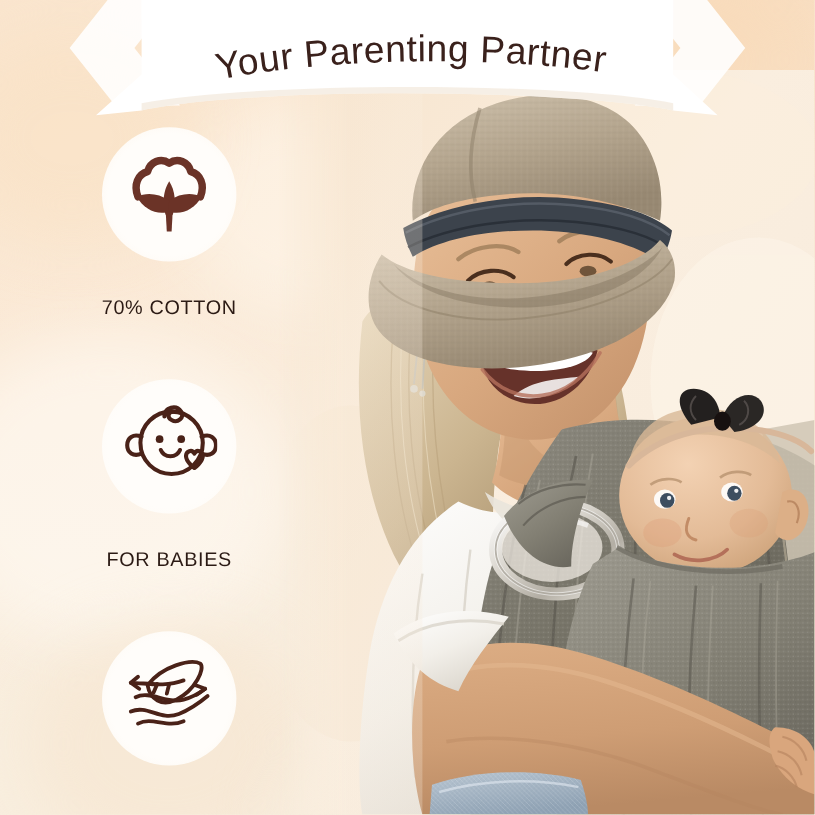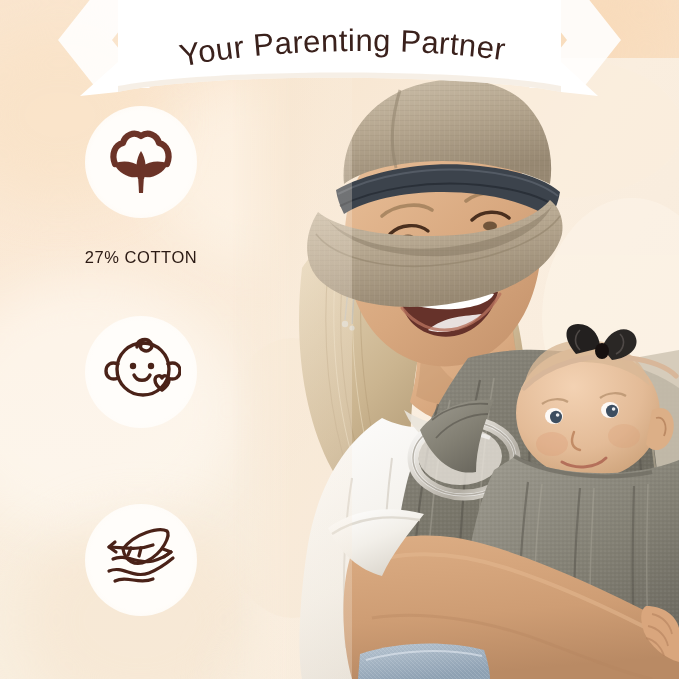--- a/index.html
+++ b/index.html
@@ -437,21 +437,21 @@
           </g>
           <g fill="#6B3327">
             <path d="M39 28 C44 36 45 46 42 56 L36 56 C33 46 34 36 39 28 Z"></path>
             <path d="M39 44 C30 38 20 37 12 41 C18 52 30 57 40 53 Z"></path>
             <path d="M39 44 C48 38 58 37 66 41 C60 52 48 57 38 53 Z"></path>
             <path d="M36 52 L42 52 L41 70 L37 70 Z"></path>
           </g>
         </svg>
       </div>
       <div class="caption">
-        <span>27% COTTON</span>
+        <span>70% COTTON</span>
       </div>
     </div>
 
     <div class="feature">
       <div class="badge">
         <svg width="80" height="74" viewBox="0 0 80 74">
           <g fill="none" stroke="#4A2218" stroke-width="3.4" stroke-linecap="round" stroke-linejoin="round">
 
             <path d="M16 34 C16 19 28 8 42 8 C56 8 68 19 68 34
                      C68 49 56 60 42 60 C28 60 16 49 16 34 Z"></path>
@@ -465,20 +465,21 @@
             <path d="M33 40 C36 47 46 47 49 40"></path>
 
             <path d="M54 45 C54 41 59 39 61 43 C63 39 68 41 68 45
                      C68 50 61 55 61 55 C61 55 54 50 54 45 Z"></path>
           </g>
           <circle cx="32" cy="31" r="3.2" fill="#4A2218"></circle>
           <circle cx="50" cy="31" r="3.2" fill="#4A2218"></circle>
         </svg>
       </div>
       <div class="caption">
+        <span>FOR BABIES</span>
       </div>
     </div>
 
     <div class="feature">
       <div class="badge">
         <svg width="80" height="70" viewBox="0 0 80 70">
           <g fill="none" stroke="#4A2218" stroke-width="3.2" stroke-linecap="round" stroke-linejoin="round">
 
             <path d="M22 24 C34 8 58 2 66 6 C70 10 62 28 46 36 C34 42 24 36 22 24 Z"></path>
 

